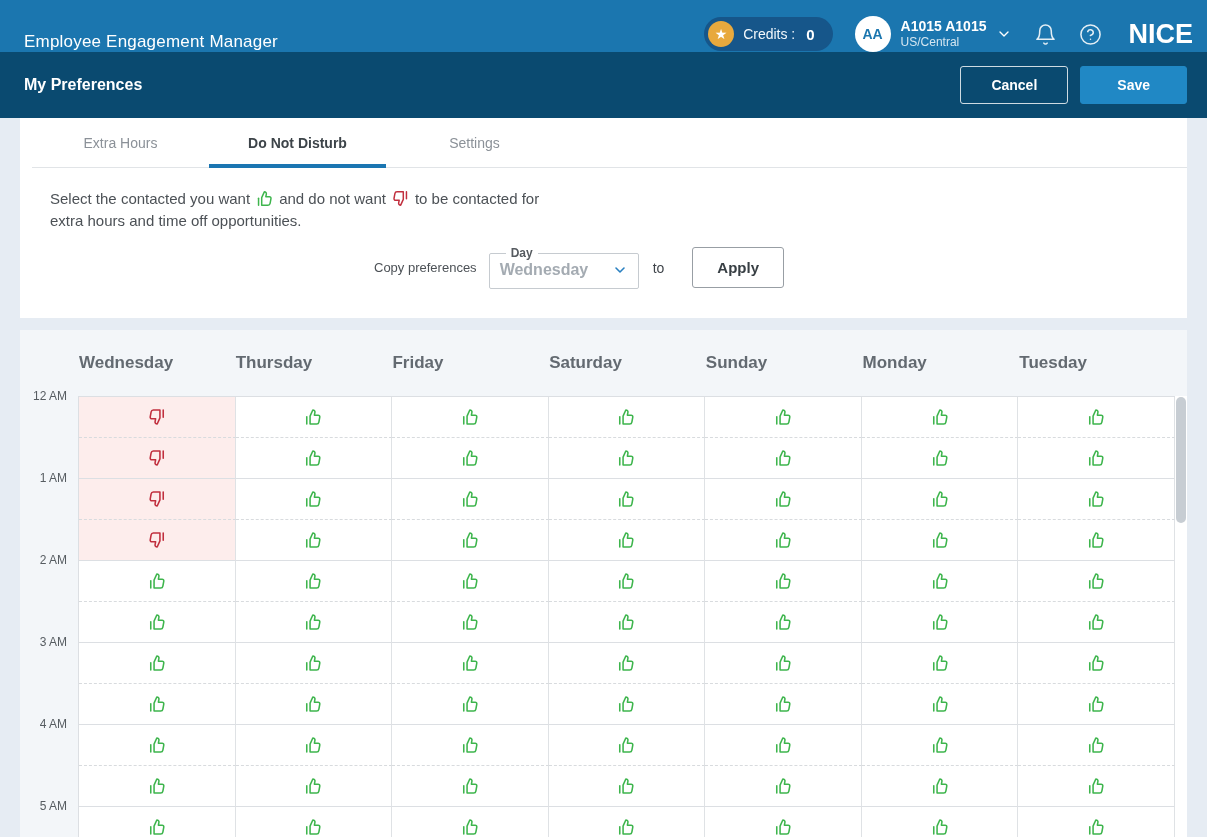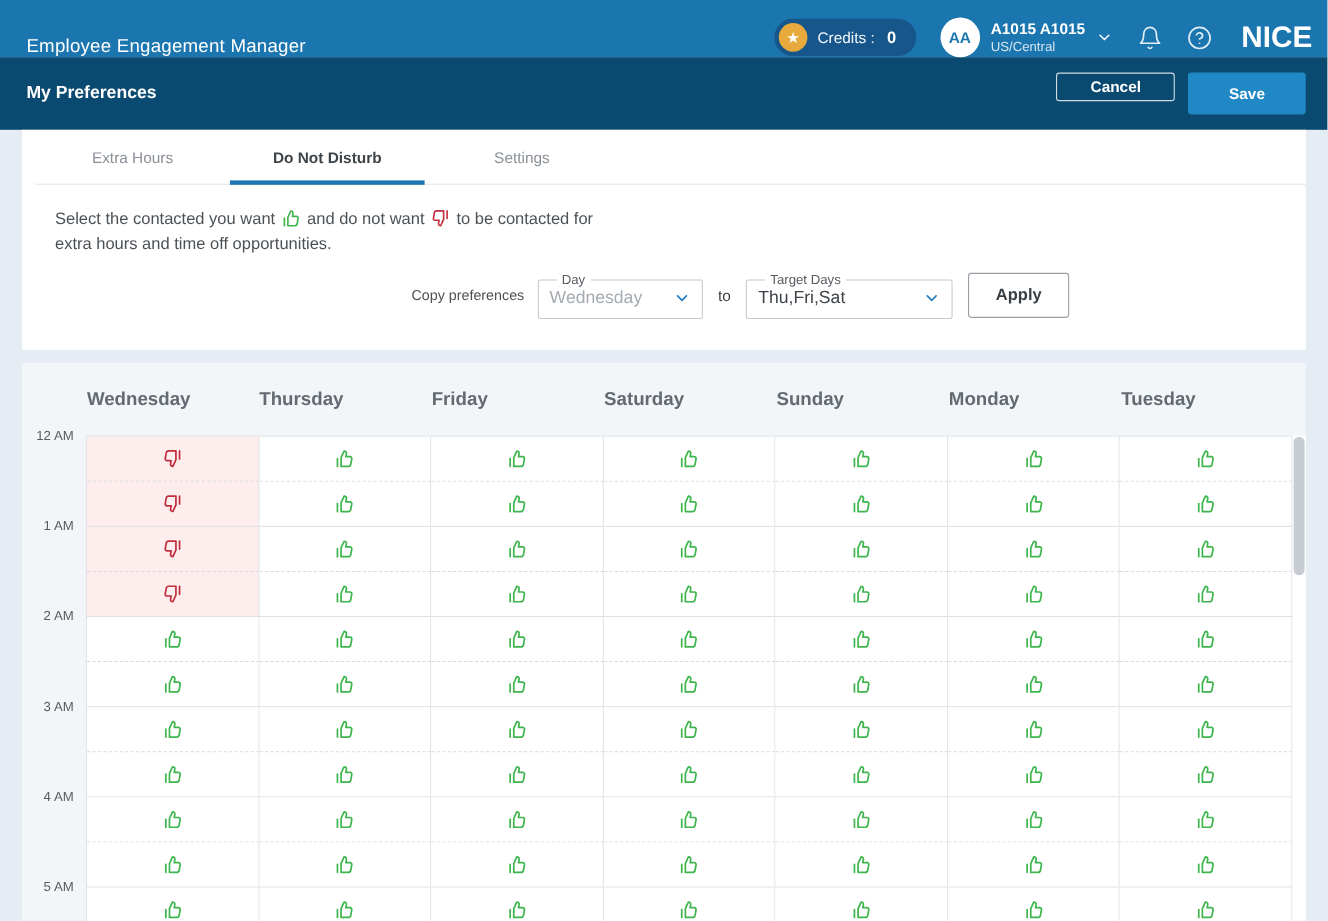--- a/index.html
+++ b/index.html
@@ -22,40 +22,40 @@
   .user-region { color:rgba(255,255,255,.82); font-size:12px; }
   .chev { stroke:#fff; fill:none; stroke-width:2; stroke-linecap:round; stroke-linejoin:round; }
   .icon-btn { background:none; border:none; cursor:pointer; display:flex; align-items:center; }
   .hicon { stroke:rgba(255,255,255,.88); fill:none; stroke-width:1.6; stroke-linecap:round; stroke-linejoin:round; }
   .brand { color:#fff; font-weight:800; font-size:27px; letter-spacing:0; margin-left:4px; }
 
   
   .subbar { height:66px; background:#0a4a70; display:flex; align-items:center; padding:0 20px 0 24px; }
   .subbar-title { color:#fff; font-size:16px; font-weight:700; }
   .subbar-actions { margin-left:auto; display:flex; gap:12px; }
-  .btn-cancel { background:transparent; border:1px solid rgba(255,255,255,.8); color:#fff; font-weight:700; font-size:14px; border-radius:3px; padding:0 30px; height:26px; cursor:pointer; font-family:inherit; }
+  .btn-cancel { background:transparent; border:1px solid rgba(255,255,255,.8); color:#fff; font-weight:700; font-size:14px; border-radius:3px; padding:0 30px; height:38px; cursor:pointer; font-family:inherit; }
   .btn-save { background:#2088c5; border:1px solid #2088c5; color:#fff; font-weight:700; font-size:14px; border-radius:3px; padding:0 36px; height:38px; cursor:pointer; font-family:inherit; }
 
   
   .page { padding:0 20px; }
   .card { background:#fff; }
   .card-top { height:200px;padding-left:12px; }
   .tabs { display:flex; border-bottom:1px solid #e1e4e7; height:50px; }
   .tab { width:177px; display:flex; align-items:center; justify-content:center; font-size:14px; color:#8b9198; cursor:pointer; position:relative; }
   .tab.active { color:#3d4449; font-weight:700; }
   .tab.active::after { content:""; position:absolute; left:0; right:0; bottom:-1px; height:4px; background:#1b76b2; }
   .card-top-content { padding:20px 18px 14px; }
   .instr { font-size:15px; color:#4c5156; line-height:22px; }
   .instr .ithumb { vertical-align:-5px; margin:0 4px; }
   .copybar { margin-top:14px; margin-left:324px; display:flex; align-items:center; }
   .copy-label { font-size:13px; color:#4c5156; margin-right:12px; }
   .ddl { border:1px solid #c6cbd0; border-radius:2px; padding:1px 10px 9px; background:#fff; cursor:pointer; }
   .ddl legend { font-size:12px; color:#565b60; padding:0 5px; margin-left:6px; }
   .ddl-row { display:flex; align-items:center; justify-content:space-between; }
-  .ddl-day { width:150px; }
+  .ddl-day { width:150px;font-weight:bold; }
   .ddl-target { width:188px; }
   .ddl-value { font-size:16px; color:#3e444a; }
   .ddl-value.placeholder { color:#a4abb2; }
   .sel-chev { stroke:#2a80c1; fill:none; stroke-width:2.4; stroke-linecap:round; stroke-linejoin:round; }
   .to-label { font-size:14px; color:#3f444a; margin:0 14px; }
   .btn-apply { margin-left:14px; background:#fff; border:1px solid #989ea4; border-radius:3px; color:#383f44; font-weight:600; font-size:15px; height:41px; padding:0 24px; cursor:pointer; font-family:inherit; }
 
   .card-gap { height:12px; }
 
   
@@ -148,29 +148,20 @@
           <fieldset class="ddl ddl-day">
             <legend>Day</legend>
             <div class="ddl-row">
               <span class="ddl-value placeholder">Wednesday</span>
               <svg class="sel-chev" width="16" height="16" viewBox="0 0 24 24">
                   <polyline points="6 9 12 15 18 9"></polyline>
                 </svg>
             </div>
           </fieldset>
           <span class="to-label">to</span>
-          <fieldset class="ddl ddl-target">
-            <legend>Target Days</legend>
-            <div class="ddl-row">
-              <span class="ddl-value">Thu,Fri,Sat</span>
-              <svg class="sel-chev" width="16" height="16" viewBox="0 0 24 24">
-                  <polyline points="6 9 12 15 18 9"></polyline>
-                </svg>
-            </div>
-          </fieldset>
           <button class="btn-apply">Apply</button>
         </div>
       </div>
     </section>
 
     <div class="card-gap"></div>
 
     <section class="card card-grid">
       <div class="day-headers" id="dayHeaders">
           <div></div>

